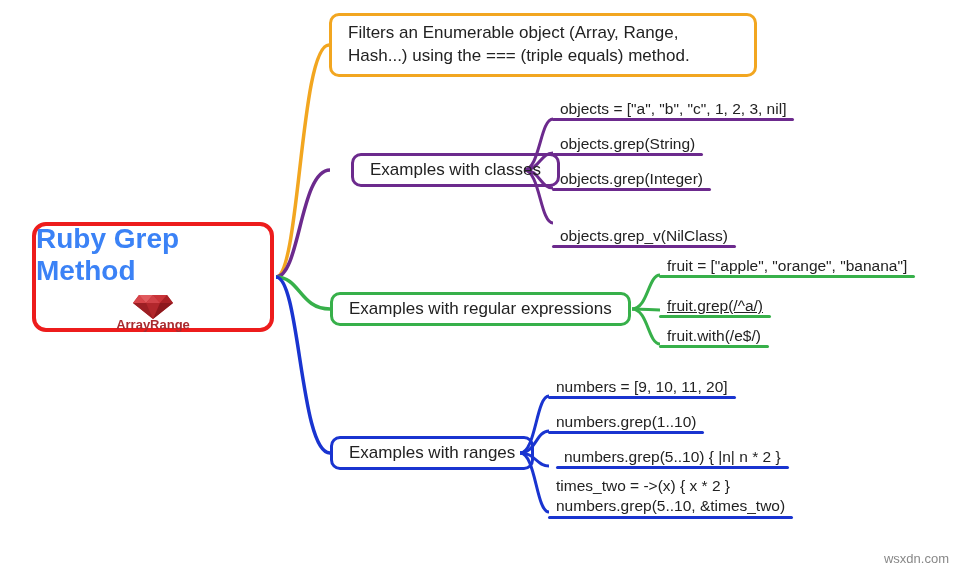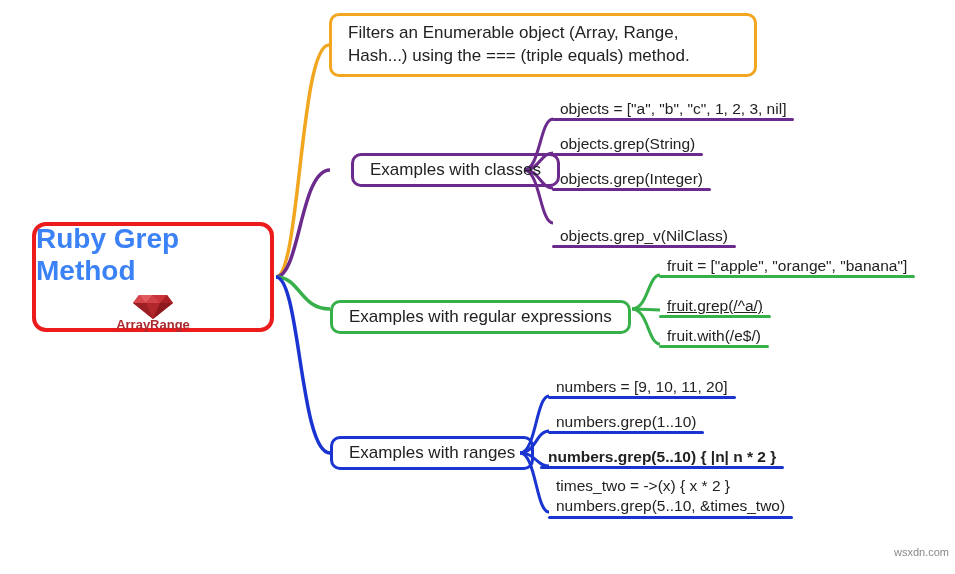--- a/index.html
+++ b/index.html
@@ -48,21 +48,21 @@
     color: #222;
   }
   .b-desc {
     border-color: #f2a620;
     left: 329px; top: 13px;
     width: 428px; height: 64px;
     font-size: 17px;
     line-height: 1.35;
   }
   .b-classes { border-color: #6c2a8d; left: 330px; top: 153px; margin-left: 21px; }
-  .b-regex   { border-color: #37b04a; left: 330px; top: 300px; }
+  .b-regex   { border-color: #37b04a; left: 330px; top: 292px; }
   .b-ranges  { border-color: #1934d0; left: 330px; top: 436px; justify-content: flex-end; }
   .leaf {
     position: absolute;
     font-size: 15.5px;
     color: #222;
     white-space: nowrap;
   }
   .leaf::after {
     content: "";
     position: absolute;
@@ -70,22 +70,22 @@
     bottom: -3px;
     height: 3px;
     border-radius: 2px;
   }
   .leaf.purple::after { background: #6c2a8d; }
   .leaf.green::after  { background: #37b04a; }
   .leaf.blue::after   { background: #1934d0; }
   .leaf.blue.tall { line-height: 1.3; }
   .watermark {
     position: absolute;
-    right: 6px; bottom: 16px;
-    font-size: 11px;
+    right: 6px; bottom: 8px;
+    font-size: 13px;
     color: #888;
   }
   svg.connectors {
     position: absolute;
     inset: 0;
     width: 955px;
     height: 574px;
     pointer-events: none;
   }
 </style>
@@ -151,17 +151,17 @@
 </div>
 <div class="leaf green" style="left:667px; top:257px;">fruit = ["apple", "orange", "banana"]</div>
 <div class="leaf green" style="left:667px; top:297px;text-decoration:underline;">fruit.grep(/^a/)</div>
 <div class="leaf green" style="left:667px; top:327px;">fruit.with(/e$/)</div>
 
 <div class="branch-box b-ranges">
   <span>Examples with ranges</span>
 </div>
 <div class="leaf blue" style="left:556px; top:378px;">numbers = [9, 10, 11, 20]</div>
 <div class="leaf blue" style="left:556px; top:413px;">numbers.grep(1..10)</div>
-<div class="leaf blue" style="left:548px; top:448px;font-weight:bold;">numbers.grep(5..10) { |n| n * 2 }</div>
+<div class="leaf blue" style="left:564px; top:448px;">numbers.grep(5..10) { |n| n * 2 }</div>
 <div class="leaf blue tall" style="left:556px; top:476px; white-space:pre;">times_two = -&gt;(x) { x * 2 }
 numbers.grep(5..10, &amp;times_two)</div>
 
 <div class="watermark">wsxdn.com</div>
 
 </body></html>

